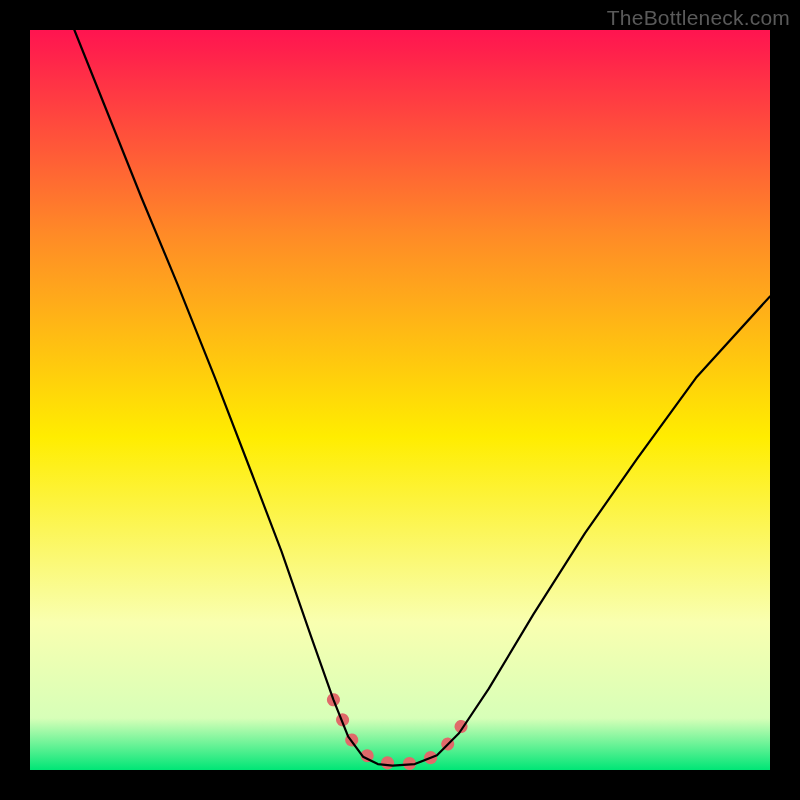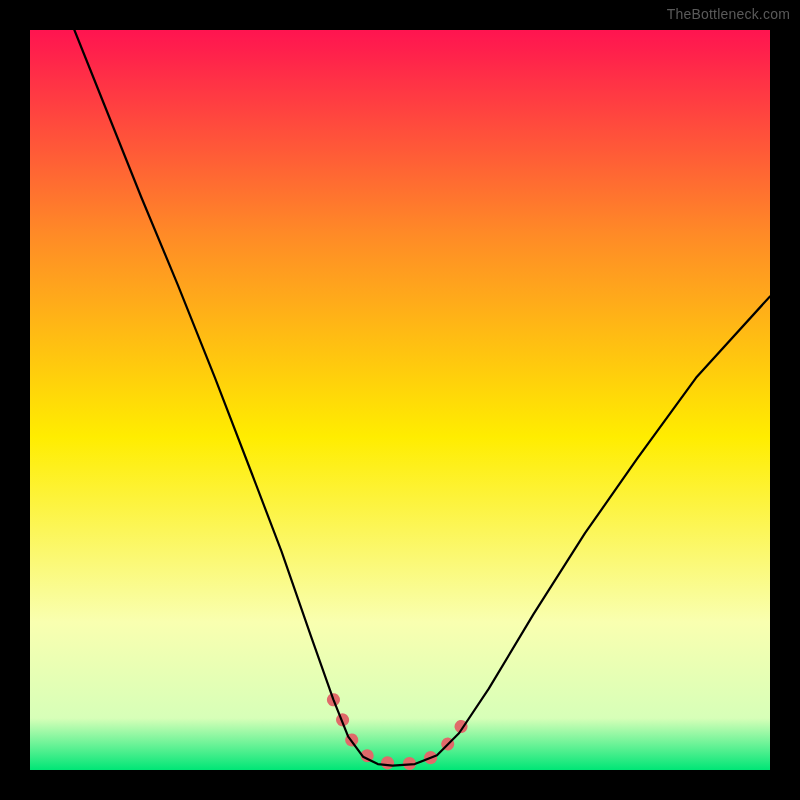--- a/index.html
+++ b/index.html
@@ -23,21 +23,21 @@
     top: 30px;
     width: 740px;
     height: 740px;
     overflow: hidden;
   }
   .watermark {
     position: absolute;
     top: 6px;
     right: 10px;
     color: #5a5a5a;
-    font-size: 14px;
+    font-size: 21px;
     font-weight: 500;
     letter-spacing: 0.2px;
     z-index: 10;
   }
   svg { display: block; }
 </style>
 </head>
 <body>
 
 <div class="frame">

